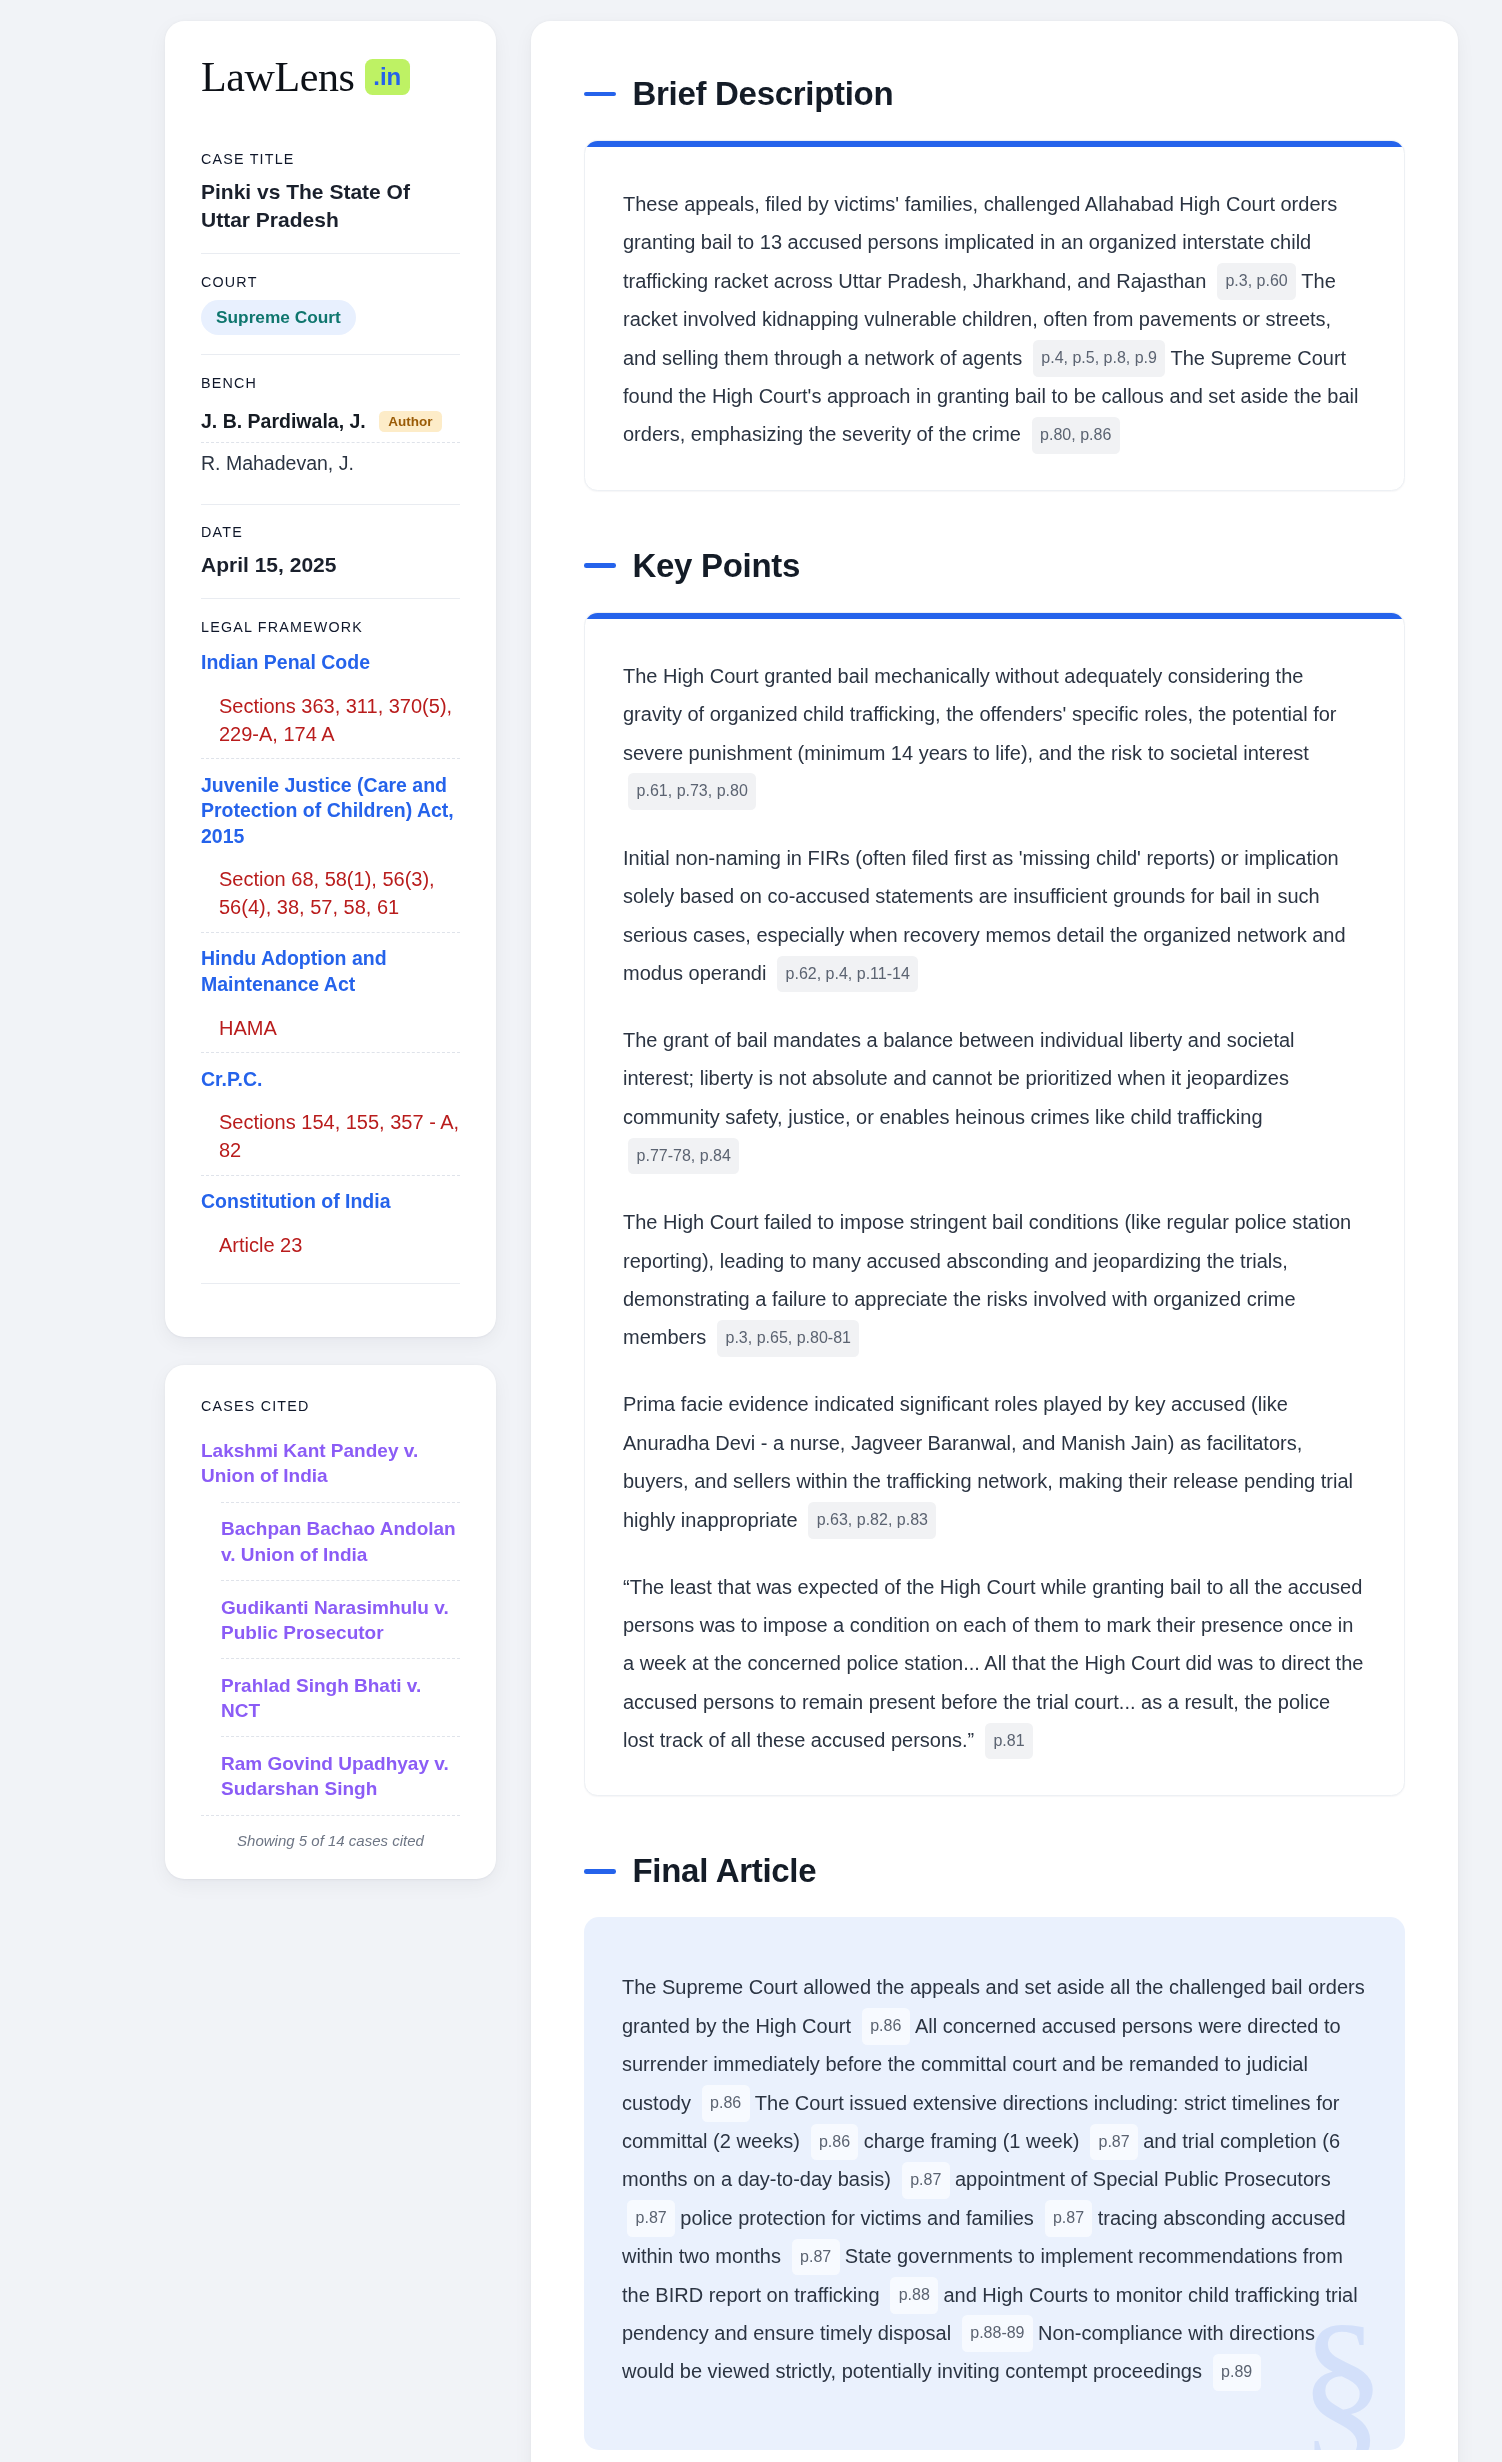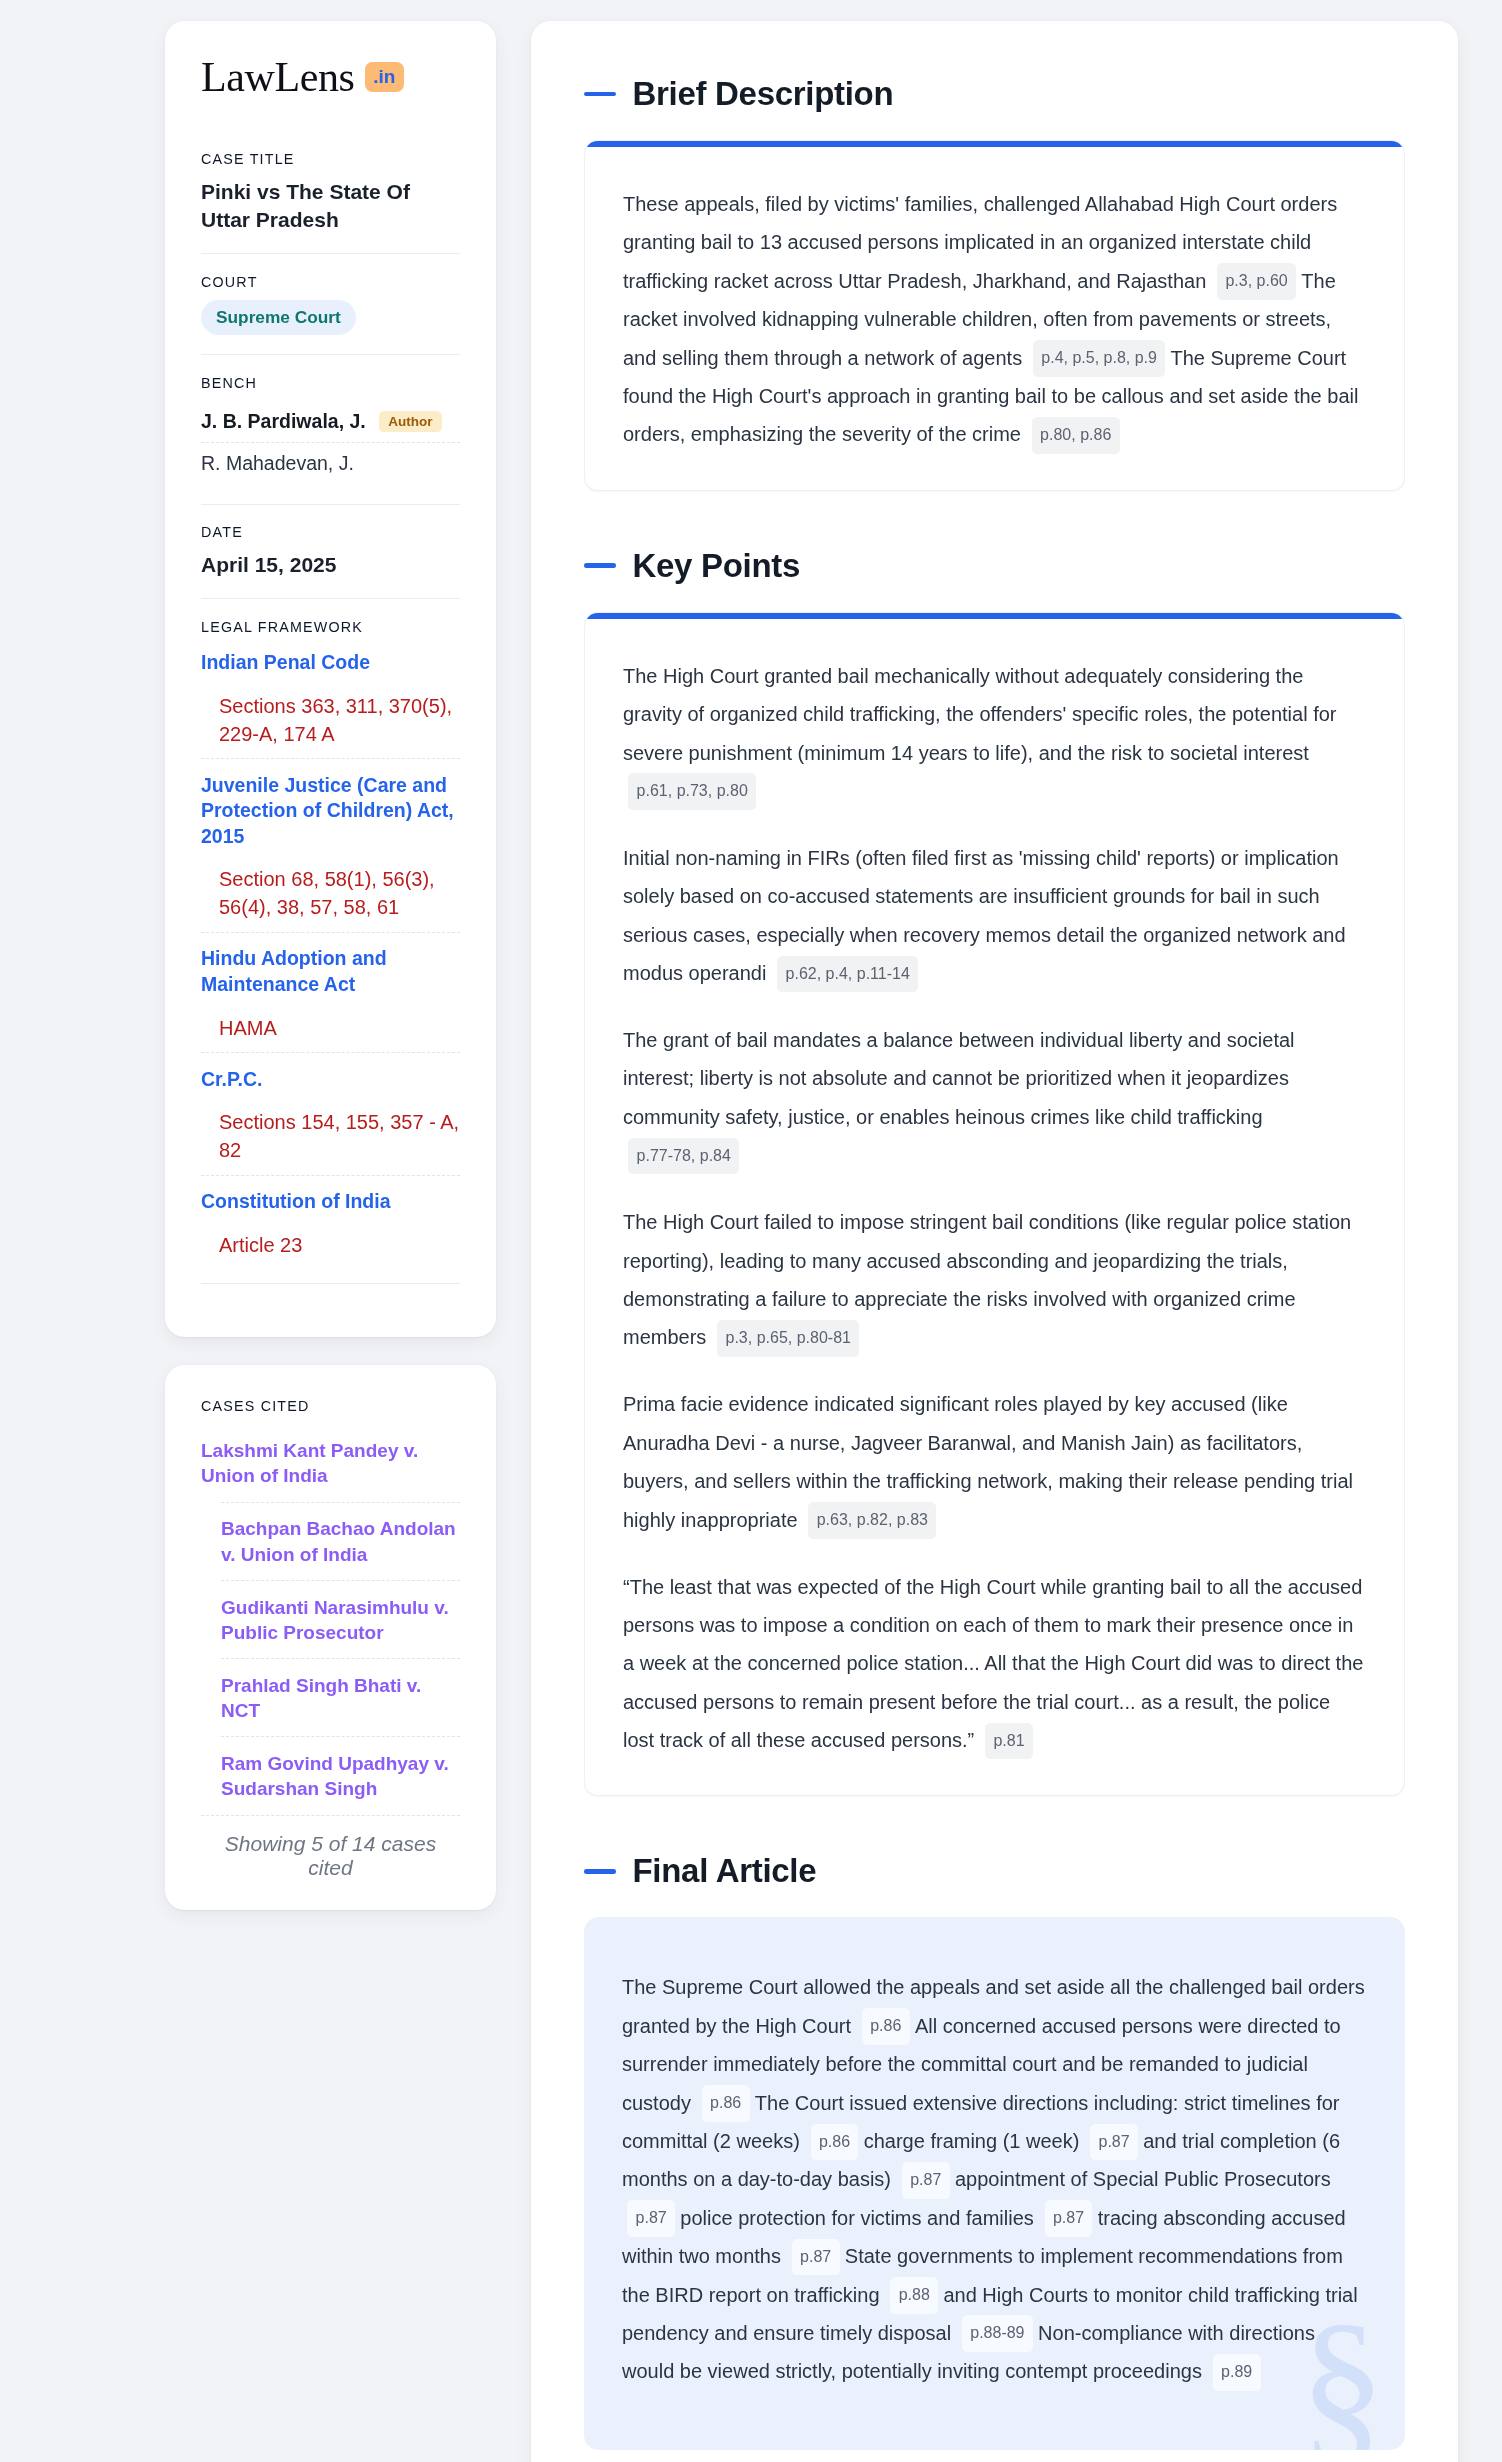--- a/index.html
+++ b/index.html
@@ -44,23 +44,23 @@
     margin-bottom: 53px;
   }
   .brand-word {
     font-family: "Liberation Serif", serif;
     font-size: 42px;
     letter-spacing: -0.4px;
     color: #0d1117;
     line-height: 1;
   }
   .brand-tld {
-    background: #fdba74;
+    background: #bef264;
     color: #2563eb;
-    font-size: 19px;
+    font-size: 24px;
     font-weight: 700;
     border-radius: 7.5px;
     padding: 5.3px 8.3px 6px 8.3px;
     line-height: 1;
   }
 
   .meta-block { padding-bottom: 19.5px; }
   .meta-block + .meta-block {
     border-top: 0.8px solid #e9ecf1;
     padding-top: 19.5px;
@@ -130,21 +130,21 @@
   .case-name {
     font-size: 19px;
     font-weight: 700;
     color: #8b5cf6;
     line-height: 1.32;
   }
   .cases-footer {
     border-top: 0.8px dashed #dfe3ea;
     text-align: center;
     padding-top: 16.5px;
-    font-size: 21px;
+    font-size: 15px;
     font-style: italic;
     color: #6e7685;
   }
 
   
   .main {
     flex: 1;
     background: #ffffff;
     border-radius: 19.5px;
     box-shadow: 0 0.8px 2.3px rgba(16,24,40,.05), 0 6px 19.5px rgba(16,24,40,.05);

